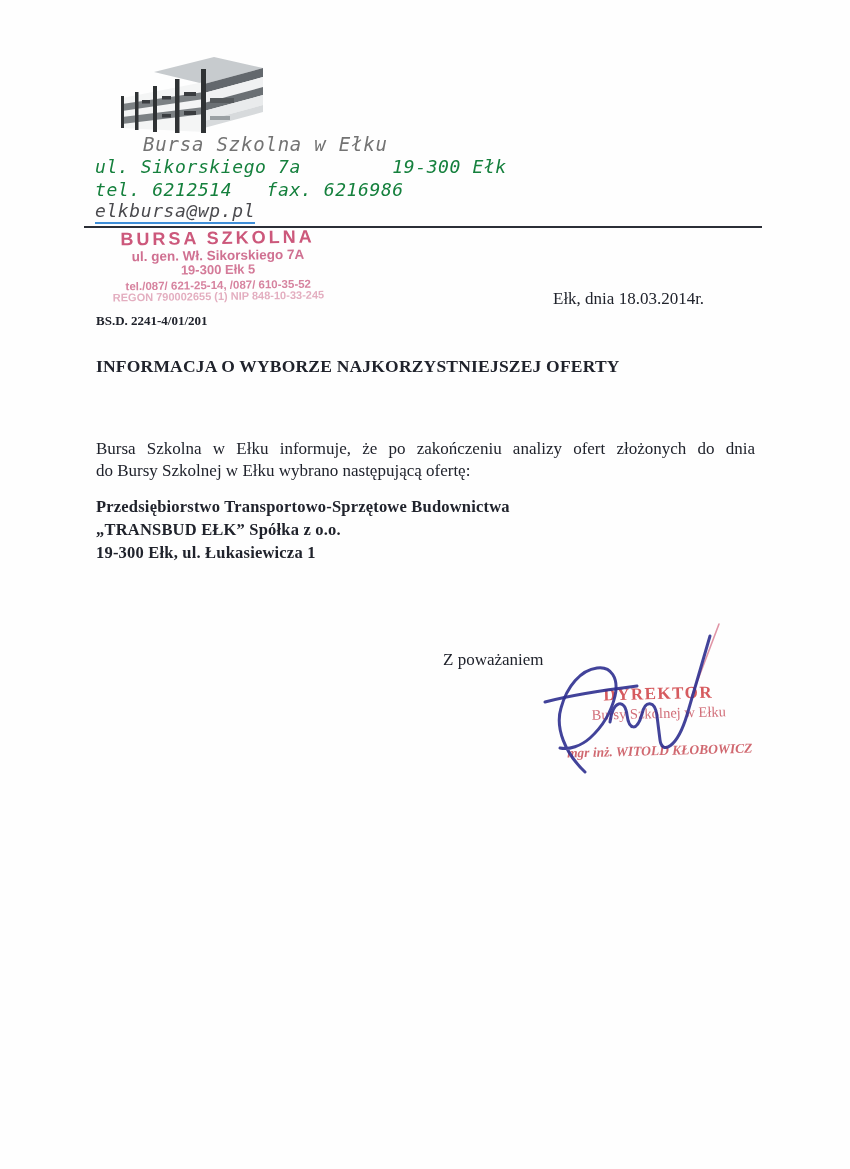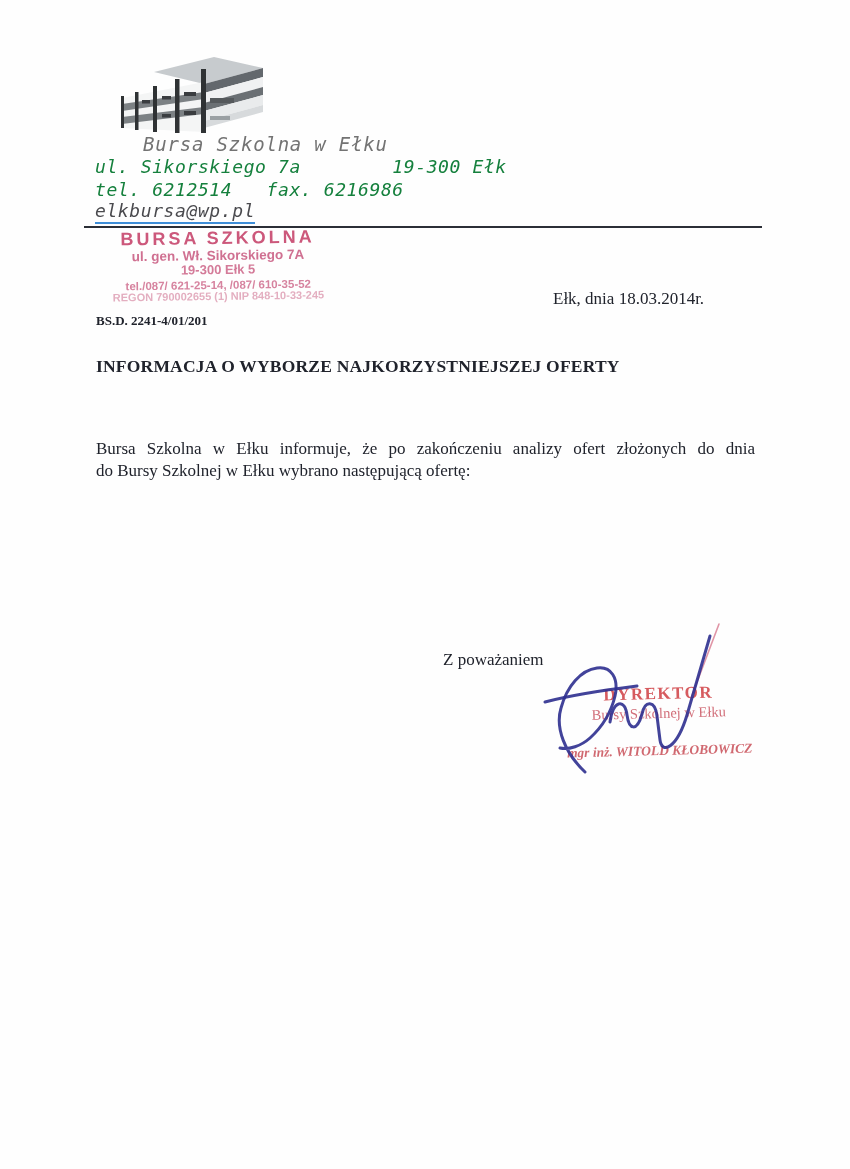--- a/index.html
+++ b/index.html
@@ -125,20 +125,25 @@
   <div class="date-line">Ełk, dnia 18.03.2014r.</div>
   <div class="ref-number">BS.D. 2241-4/01/201</div>
 
   <div class="doc-title">INFORMACJA O WYBORZE NAJKORZYSTNIEJSZEJ OFERTY</div>
 
   <div class="body-block">
     <div class="bl just">Bursa Szkolna w Ełku informuje, że po zakończeniu analizy ofert złożonych do dnia</div>
     <div class="bl">do Bursy Szkolnej w Ełku wybrano następującą ofertę:</div>
   </div>
 
+  <div class="winner-block">
+    <div>Przedsiębiorstwo Transportowo-Sprzętowe Budownictwa</div>
+    <div>„TRANSBUD EŁK” Spółka z o.o.</div>
+    <div>19-300 Ełk, ul. Łukasiewicza 1</div>
+  </div>
 
   <div class="closing">Z poważaniem</div>
 
   <div class="sig-stamp">
     <div class="d1">DYREKTOR</div>
     <div class="d2">Bursy Szkolnej w Ełku</div>
     <div class="d3">mgr inż. WITOLD KŁOBOWICZ</div>
   </div>
 
   <svg class="signature" width="235" height="170" viewBox="0 0 235 170" aria-hidden="true">

